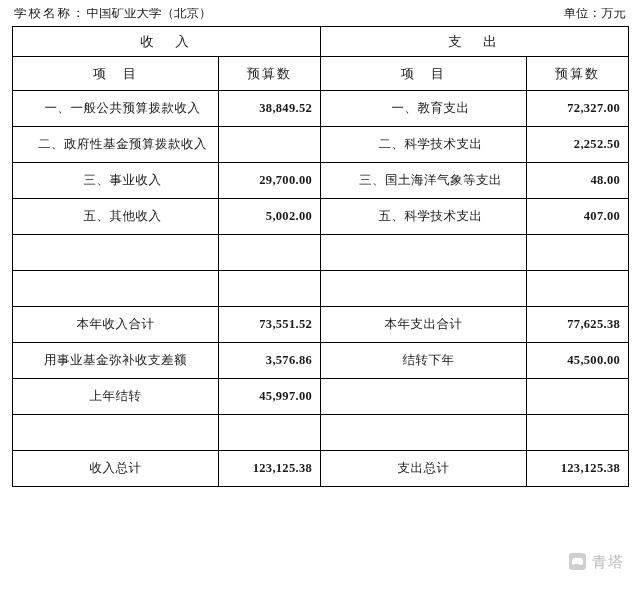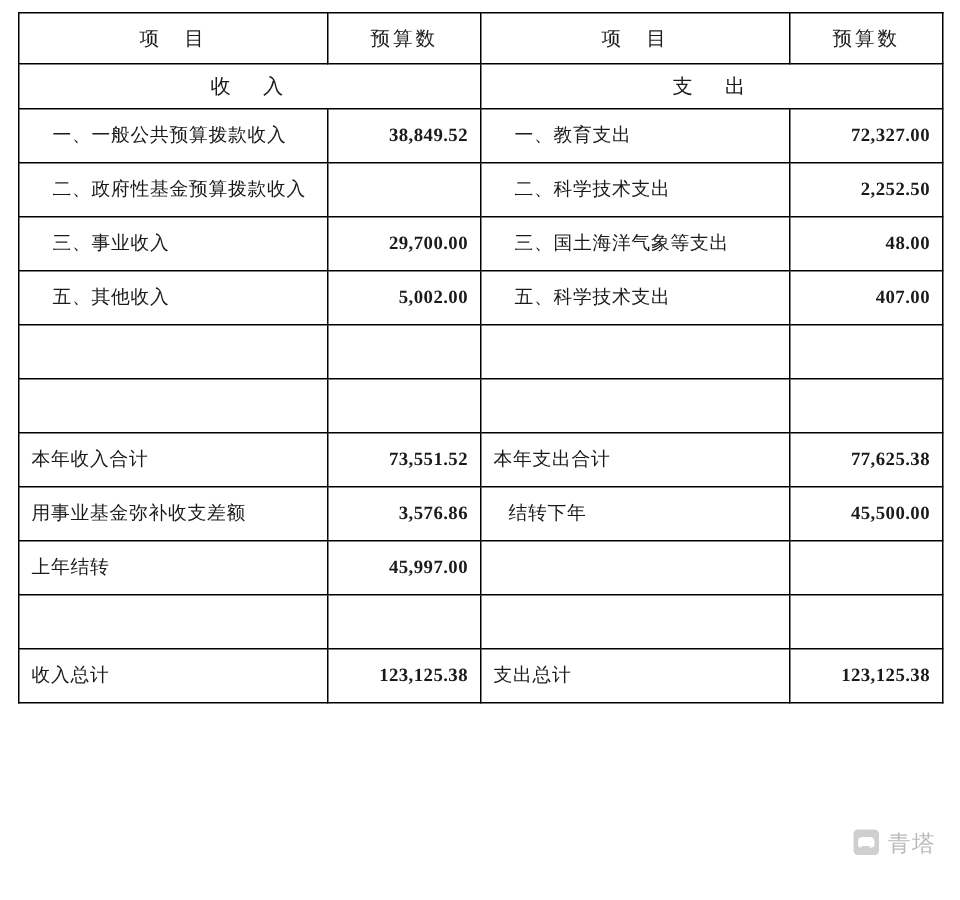--- a/index.html
+++ b/index.html
@@ -77,21 +77,21 @@
     height: 34px !important;
   }
   .num {
     text-align: right;
     font-family: "Liberation Serif", "DejaVu Serif", serif;
     font-size: 12.5px;
     letter-spacing: 0.3px;
     font-weight: bold;
   }
   .item {
-    text-align: left;
+    text-align: center;
     letter-spacing: 0.5px;
   }
   .item.indent {
     padding-left: 22px;
   }
   .item.center-ish {
     padding-left: 18px;
   }
   .blank {
     height: 36px !important;
@@ -140,39 +140,47 @@
 </style>
 </head>
 <body>
 
 <div class="page">
 
   <div class="top-strip">
     
   </div>
 
+  <div class="meta-row">
+    <div class="meta-left">
+      <span class="lbl">学校名称：</span><span>中国矿业大学（北京）</span>
+    </div>
+    <div class="meta-right">
+      <span>单位：</span><span>万元</span>
+    </div>
+  </div>
 
   <table class="budget">
     <colgroup>
       <col class="c-item-in">
       <col class="c-num-in">
       <col class="c-item-out">
       <col class="c-num-out">
     </colgroup>
     <tbody>
       <tr>
+        <td class="grp-head" colspan="2">收　入</td>
+        <td class="grp-head" colspan="2">支　出</td>
+      </tr>
+      <tr>
         <td class="col-head">项　目</td>
         <td class="col-head">预算数</td>
         <td class="col-head">项　目</td>
         <td class="col-head">预算数</td>
       </tr>
-      <tr>
-        <td class="grp-head" colspan="2">收　入</td>
-        <td class="grp-head" colspan="2">支　出</td>
-      </tr>
 
       <tr>
         <td class="item indent">一、一般公共预算拨款收入</td>
         <td class="num">38,849.52</td>
         <td class="item indent">一、教育支出</td>
         <td class="num">72,327.00</td>
       </tr>
       <tr>
         <td class="item indent">二、政府性基金预算拨款收入</td>
         <td class="num"></td>

